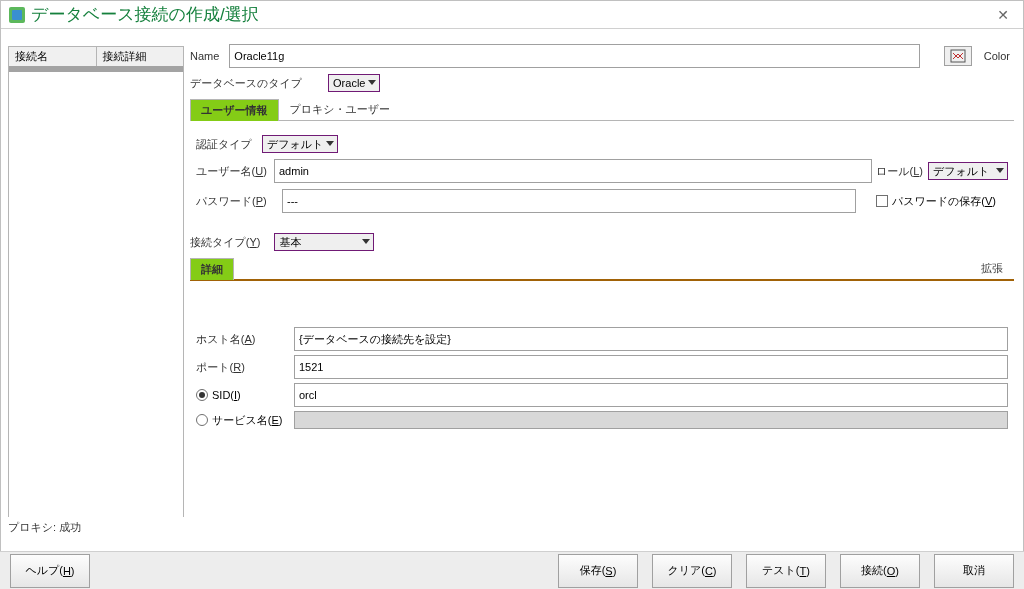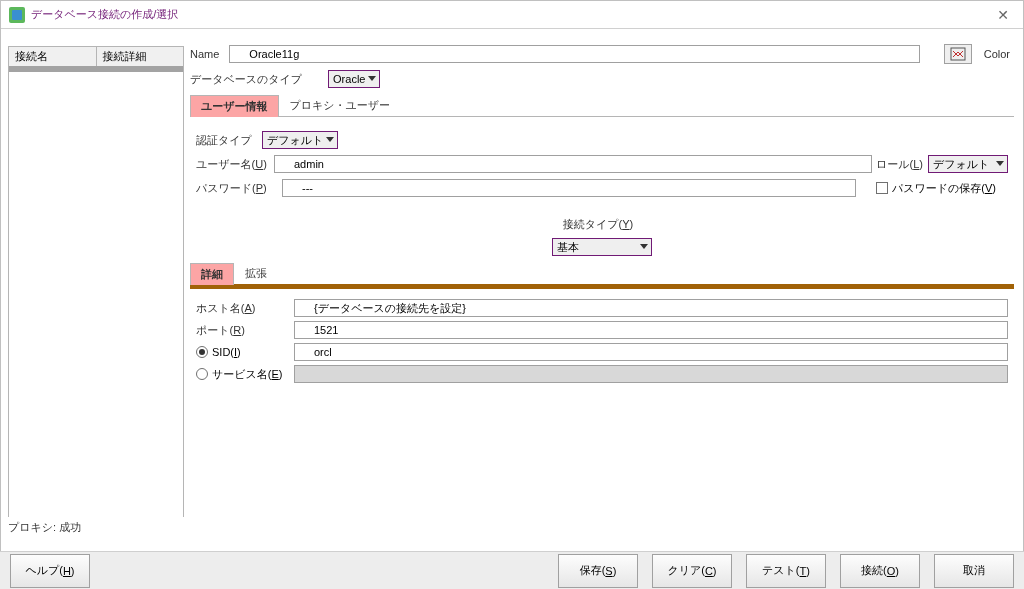--- a/index.html
+++ b/index.html
@@ -2,59 +2,59 @@
 <html><head>
   <meta charset="utf-8">
   <style>
     * { box-sizing: border-box; font-family: "Meiryo UI", "MS Gothic", sans-serif; font-size: 11px; }
     body { margin: 0; padding: 0; background: #fff; width: 1024px; height: 589px; overflow: hidden; border: 1px solid #c0c0c0; }
     
     .title-bar { height: 28px; background: #fff; border-bottom: 1px solid #d0d0d0; display: flex; align-items: center; padding: 0 8px; }
     .title-bar .app-icon { width: 16px; height: 16px; margin-right: 6px; position: relative; }
     .title-bar .app-icon::before { content: ""; position: absolute; inset: 0; background: #5cb85c; border-radius: 2px; }
     .title-bar .app-icon::after { content: ""; position: absolute; left: 3px; top: 3px; width: 10px; height: 10px; background: #3a8fd0; border-radius: 1px; }
-    .title-bar .title { flex: 1; font-size: 11px; color: #701a75; }
+    .title-bar .title { flex: 1; font-size: 17px; color: #15803d; }
     .title-bar .close-x { width: 24px; text-align: center; font-size: 14px; color: #666; cursor: pointer; }
     
     .dlg-body { position: absolute; top: 28px; left: 0; right: 0; bottom: 40px; }
     
     .left-panel { position: absolute; left: 8px; top: 18px; width: 176px; bottom: 32px; border: 1px solid #b5b5b5; background: #fff; }
     .lp-header { display: flex; border-bottom: 6px solid #a3a3a3; background: #f0f0f0; }
     .lp-hcell { flex: 1; padding: 2px 6px; background: #f0f0f0; }
     .lp-hcell + .lp-hcell { border-left: 1px solid #b5b5b5; }
     .lp-body { height: calc(100% - 18px); background: #fff; }
     .status-text { position: absolute; left: 8px; bottom: 14px; color: #333; }
     
     .right-panel { position: absolute; left: 190px; right: 10px; top: 16px; bottom: 14px; }
     
     .row { display: flex; align-items: center; margin-bottom: 6px; gap: 6px; }
     .lbl-small { padding-right: 4px; color: #333; white-space: nowrap; }
     
-    input[type=text], input[type=password] { height: 18px; padding: 0 19px; border: 1px solid #a0a0a0; background: #fff; outline: none; }
+    input[type=text], input[type=password] { height: 24px; padding: 0 4px; border: 1px solid #a0a0a0; background: #fff; outline: none; }
     
     .sel { height: 18px; border: 1px solid #701a75; background: #efefef; padding: 0 2px 0 4px; display: inline-flex; align-items: center; cursor: pointer; }
     .sel .sel-txt { padding-right: 2px; }
     .sel .caret { width: 10px; text-align: center; display: inline-flex; align-items: center; justify-content: center; }
     .caret svg { display: block; }
     
     .btn-ico { width: 28px; height: 20px; border: 1px solid #a0a0a0; background: #efefef; display: inline-flex; align-items: center; justify-content: center; cursor: pointer; }
     
     .tabstrip { display: flex; align-items: flex-end; border-bottom: 1px solid #b5b5b5; margin-top: 4px; }
     .tab { padding: 3px 10px; border: 1px solid transparent; border-bottom: none; cursor: pointer; color: #333; position: relative; }
-    .tab.active { border-color: #b5b5b5; background: #fca5a5; font-weight: bold; top: 1px; }
+    .tab.active { border-color: #b5b5b5; background: #84cc16; font-weight: bold; top: 1px; }
     
     .group-area { border: 1px solid #cfcfcf; border-top: none; padding: 14px 10px 10px 10px; background: #f6f6f6; }
     
     .chk { display: inline-flex; align-items: center; gap: 4px; }
     .chk-box { width: 12px; height: 12px; border: 1px solid #707070; background: #fff; display: inline-block; }
     
-    .subtabs { display: flex; align-items: flex-end; border-bottom: 5px solid #a16207; margin-top: 4px; }
+    .subtabs { display: flex; align-items: flex-end; border-bottom: 2px solid #a16207; margin-top: 4px; justify-content: space-between; }
     
     .detail-box { padding: 10px 6px 6px 6px; }
-    .detail-grid { display: grid; grid-template-columns: 94px 1fr; row-gap: 4px; column-gap: 4px; align-items: center; }
+    .detail-grid { display: grid; grid-template-columns: 94px 1fr; row-gap: 4px; column-gap: 4px; align-items: center; margin-top: 36px; }
     
     .radio { width: 12px; height: 12px; border: 1px solid #707070; border-radius: 50%; background: #fff; display: inline-flex; align-items: center; justify-content: center; margin-right: 4px; }
     .radio.on::after { content: ""; width: 6px; height: 6px; background: #333; border-radius: 50%; }
     .radio-lbl { display: inline-flex; align-items: center; }
     
     .readonly-field { height: 18px; border: 1px solid #a0a0a0; background: #d8d8d8; }
     
     .bottom-bar { position: absolute; left: 0; right: 0; bottom: 0; height: 38px; border-top: 1px solid #cfcfcf; background: #ededed; display: flex; align-items: center; padding: 0 10px; }
     .btn { min-width: 80px; height: 14px; border: 1px solid #a0a0a0; background: linear-gradient(#fdfdfd, #e6e6e6); display: inline-flex; align-items: center; justify-content: center; padding: 16px 12px; cursor: pointer; }
     .bottom-bar .spacer { flex: 1; }
@@ -153,21 +153,21 @@
         <span class="chk" style="width:132px; margin-left:8px;">
           <span class="chk-box"></span>
           <span>
             <span>パスワードの保存(</span><span class="underline">V</span><span>)</span>
           </span>
         </span>
       </div>
 
     </div>
 
-    <div class="row" style="margin-top:14px;flex-direction:column;">
+    <div class="row" style="margin-top:14px;">
       <span class="lbl-small" style="margin-right:4px;">
         <span>接続タイプ(</span><span class="underline">Y</span><span>)</span>
       </span>
       <span class="sel" style="width:100px; justify-content:space-between;">
         <span class="sel-txt">基本</span>
         <span class="caret">
             <svg width="8" height="6">
               <path d="M0 0 L8 0 L4 5 Z" fill="#333"></path>
             </svg>
           </span>

